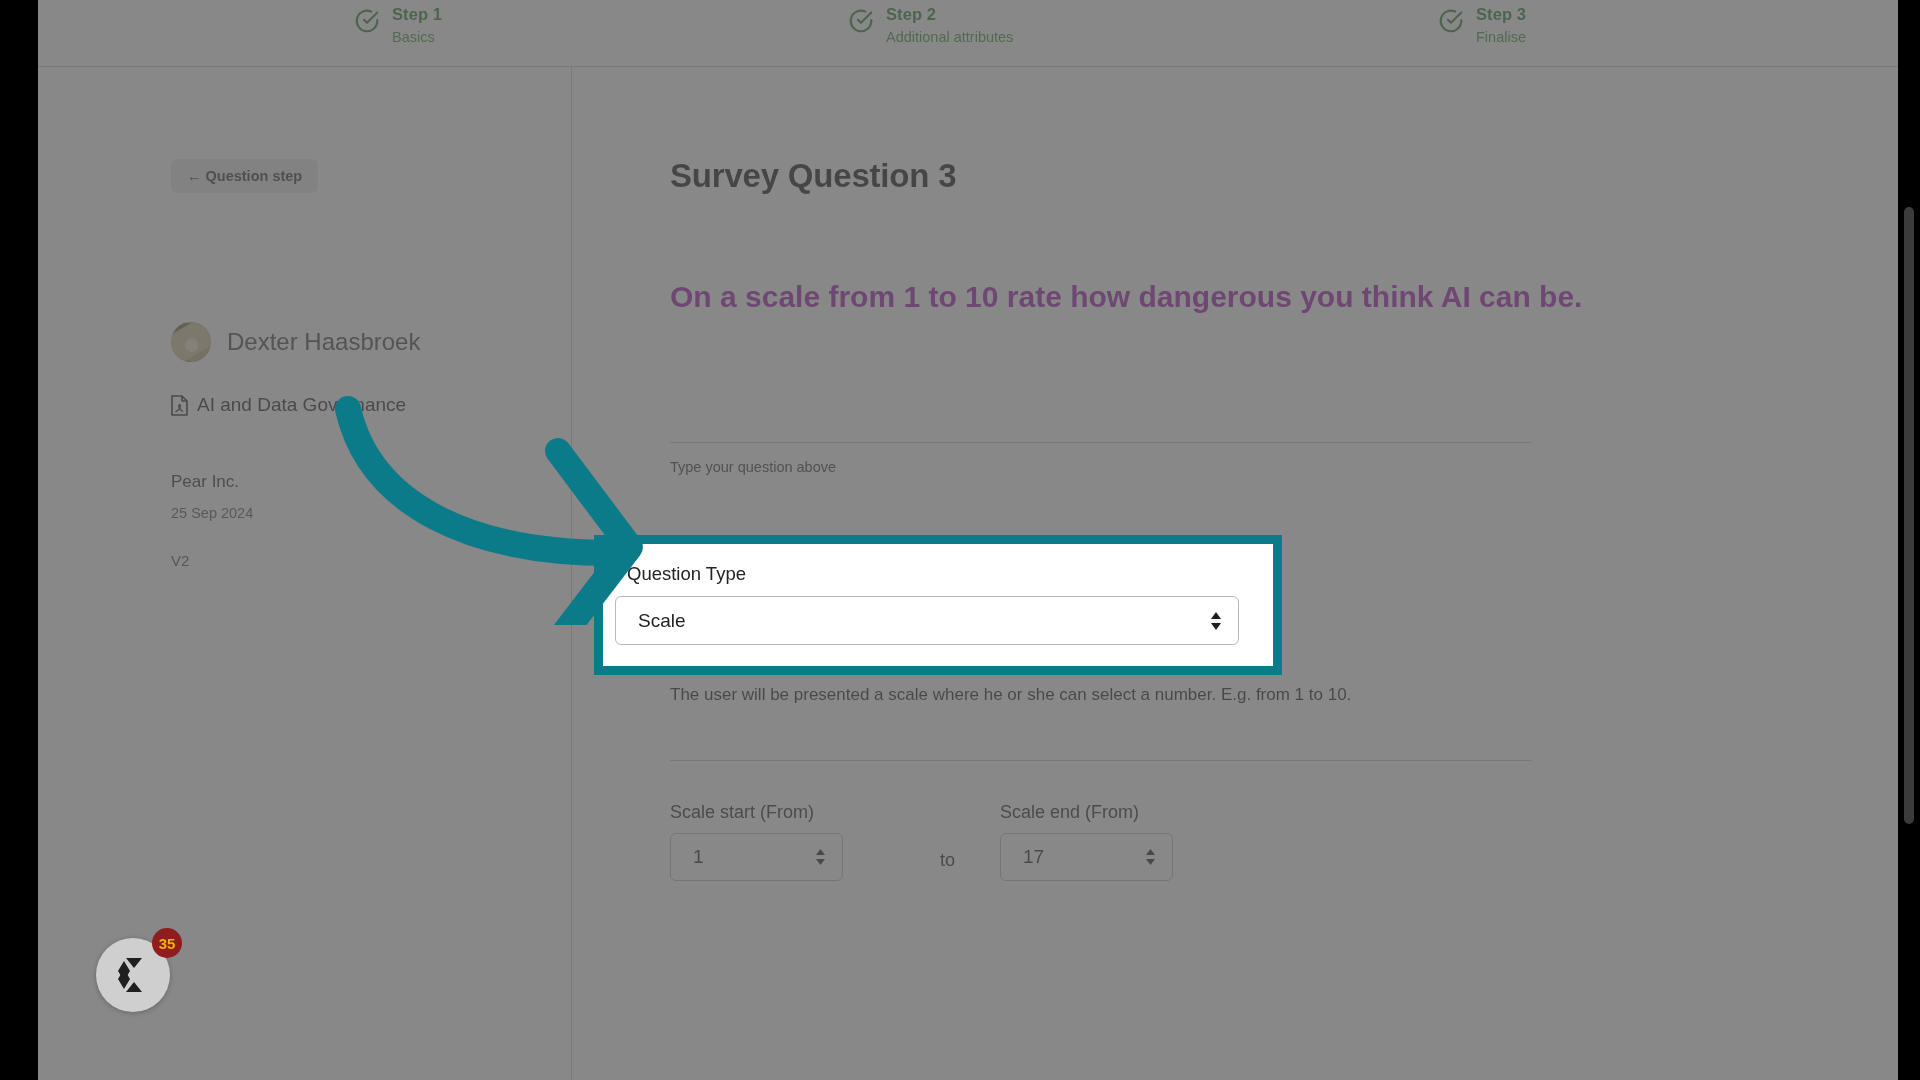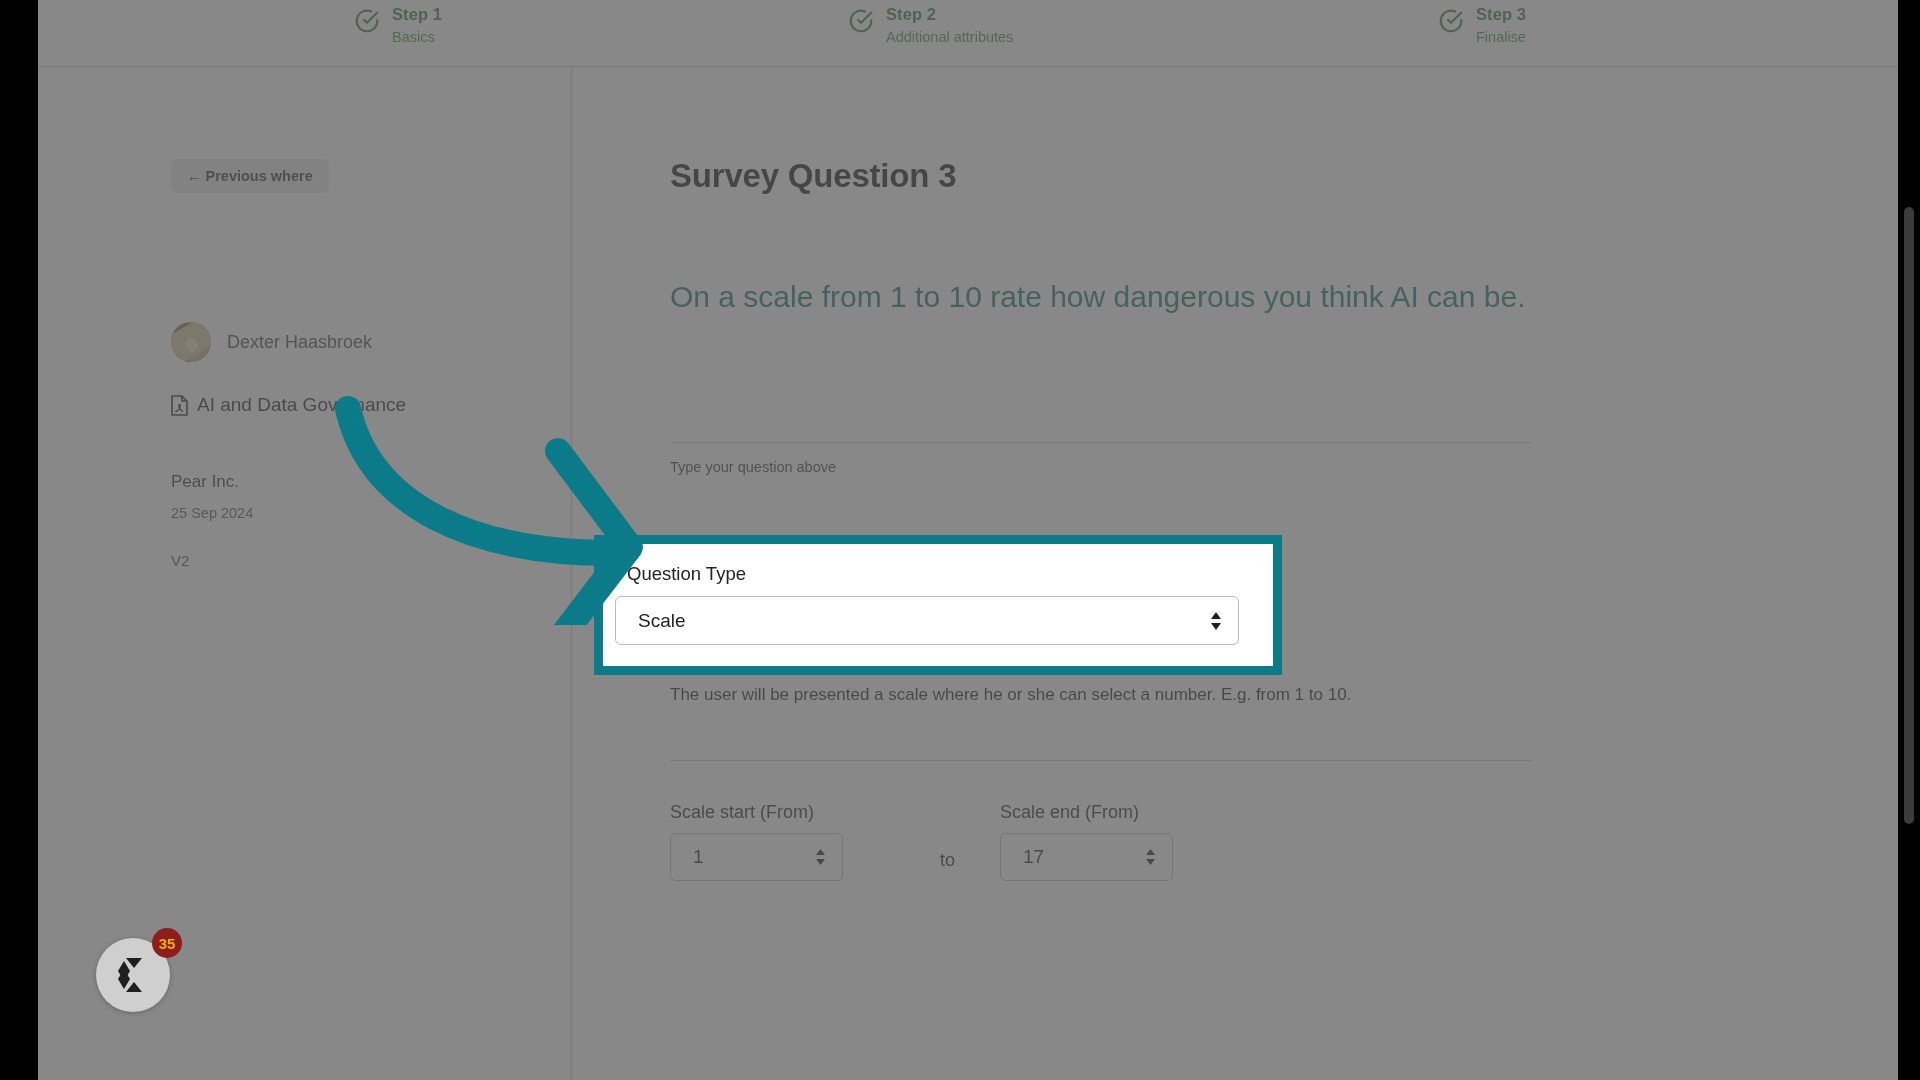--- a/index.html
+++ b/index.html
@@ -106,21 +106,21 @@
     width: 40px; height: 40px; border-radius: 50%;
     background:
       radial-gradient(circle at 52% 58%, #f2e2c2 0 22%, rgba(0,0,0,0) 23%),
       radial-gradient(circle at 44% 52%, #3a2c20 0 5%, rgba(0,0,0,0) 6%),
       radial-gradient(circle at 62% 52%, #3a2c20 0 5%, rgba(0,0,0,0) 6%),
       radial-gradient(circle at 53% 64%, #4a382a 0 7%, rgba(0,0,0,0) 8%),
       linear-gradient(150deg, #8e6a55 0 18%, #d8c49c 19% 75%, #bda882 76% 100%);
     flex: 0 0 auto;
     border: 1px solid rgba(0,0,0,.08);
   }
-  .owner-name { font-size: 18px; color: #444; }
+  .owner-name { font-size: 24px; color: #444; }
   .doc-row {
     position: absolute;
     left: 133px; top: 327px;
     display: flex; align-items: center; gap: 9px;
   }
   .doc-icon { width: 17px; height: 21px; flex: 0 0 auto; }
   .doc-title { font-size: 19px; color: #1f1f1f; }
   .company {
     position: absolute; left: 133px; top: 405px;
     font-size: 17px; color: #2b2b2b;
@@ -137,22 +137,22 @@
   
   .main { position: absolute; left: 534px; top: 0; width: 1326px; height: 1013px; }
   .page-title {
     position: absolute; left: 98px; top: 90px;
     font-size: 33px; font-weight: 700; color: #151515;
     letter-spacing: -.2px;
   }
   .question-text {
     position: absolute; left: 98px; top: 210px;
     width: 960px;
-    font-size: 30px; line-height: 1.34; color: #0f766e;
-    font-weight: 400;
+    font-size: 30px; line-height: 1.34; color: #a21caf;
+    font-weight: 700;
   }
   .q-underline {
     position: absolute; left: 98px; top: 375px;
     width: 862px; height: 1px; background: #c9c9c9;
   }
   .q-helper {
     position: absolute; left: 98px; top: 392px;
     font-size: 14.5px; color: #3a3a3a;
   }
 
@@ -336,21 +336,21 @@
       </div>
 
     </div>
 
     <div class="body-wrap">
 
       <div class="vrule"></div>
 
       <div class="sidebar">
 
-        <button class="prev-step-btn">← Previous where</button>
+        <button class="prev-step-btn">← Question step</button>
 
         <div class="owner-row">
           <span class="avatar"></span>
           <span class="owner-name">Dexter Haasbroek</span>
         </div>
 
         <div class="doc-row">
           <span class="doc-icon">
             <svg viewBox="0 0 17 21" width="17" height="21">
               <path d="M1 1h10l5 5v14H1z" fill="#fff" stroke="#1f1f1f" stroke-width="1.6" stroke-linejoin="round"></path>

